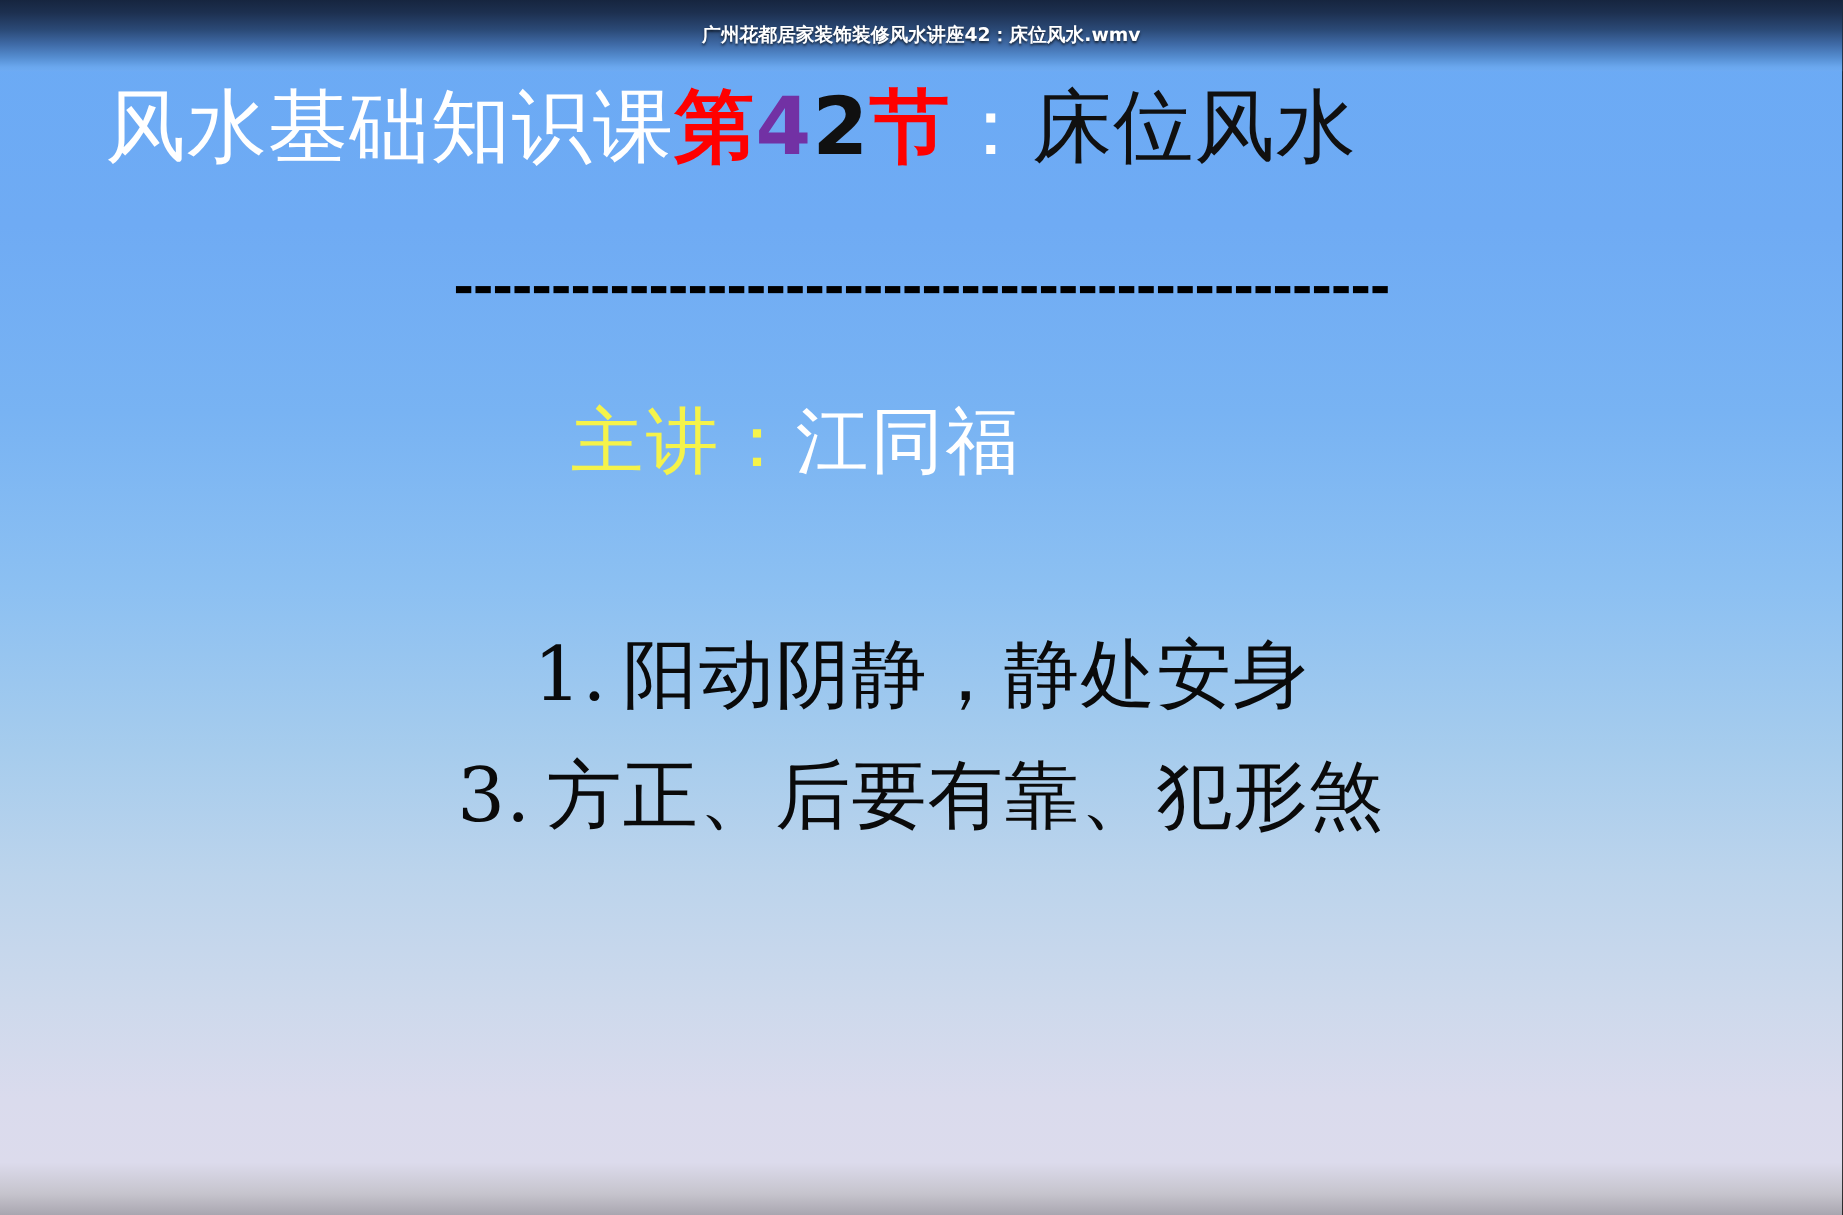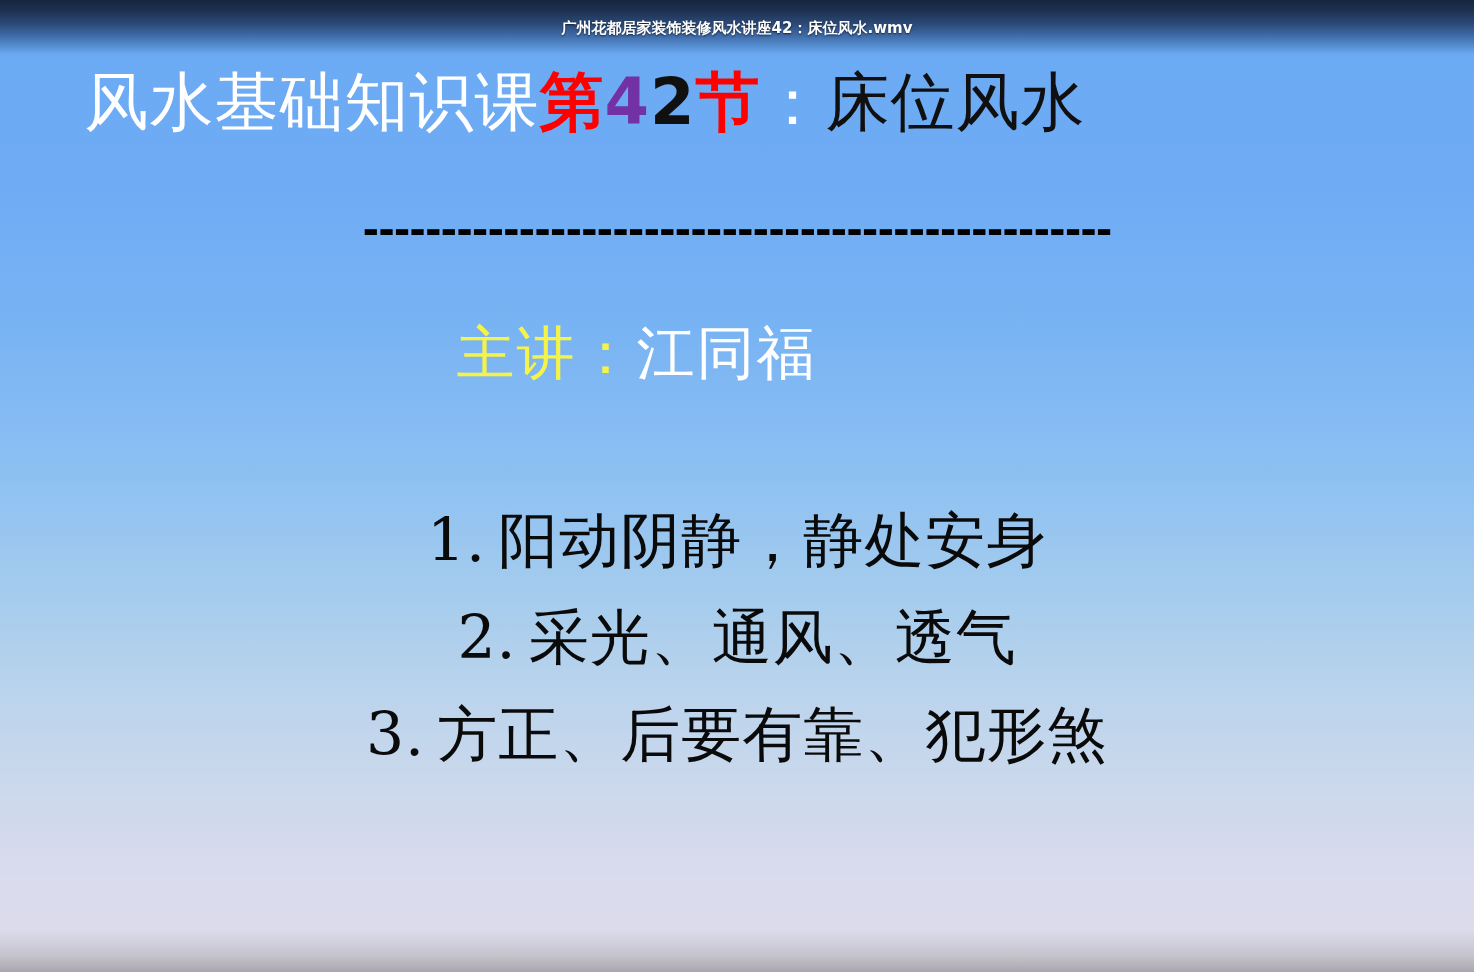--- a/index.html
+++ b/index.html
@@ -149,21 +149,18 @@
 
     <div class="presenter">
       <span class="label">主讲：</span><span class="name">江同福</span>
     </div>
 
     <div class="points">
       <div class="point">
         <span class="num">1.</span><span>阳动阴静，静处安身</span>
       </div>
       <div class="point">
-        <span class="num">2.</span><span>采光、通风、透气</span>
-      </div>
-      <div class="point">
         <span class="num">3.</span><span>方正、后要有靠、犯形煞</span>
       </div>
     </div>
 
   </div>
 </div>
 
 </body></html>

